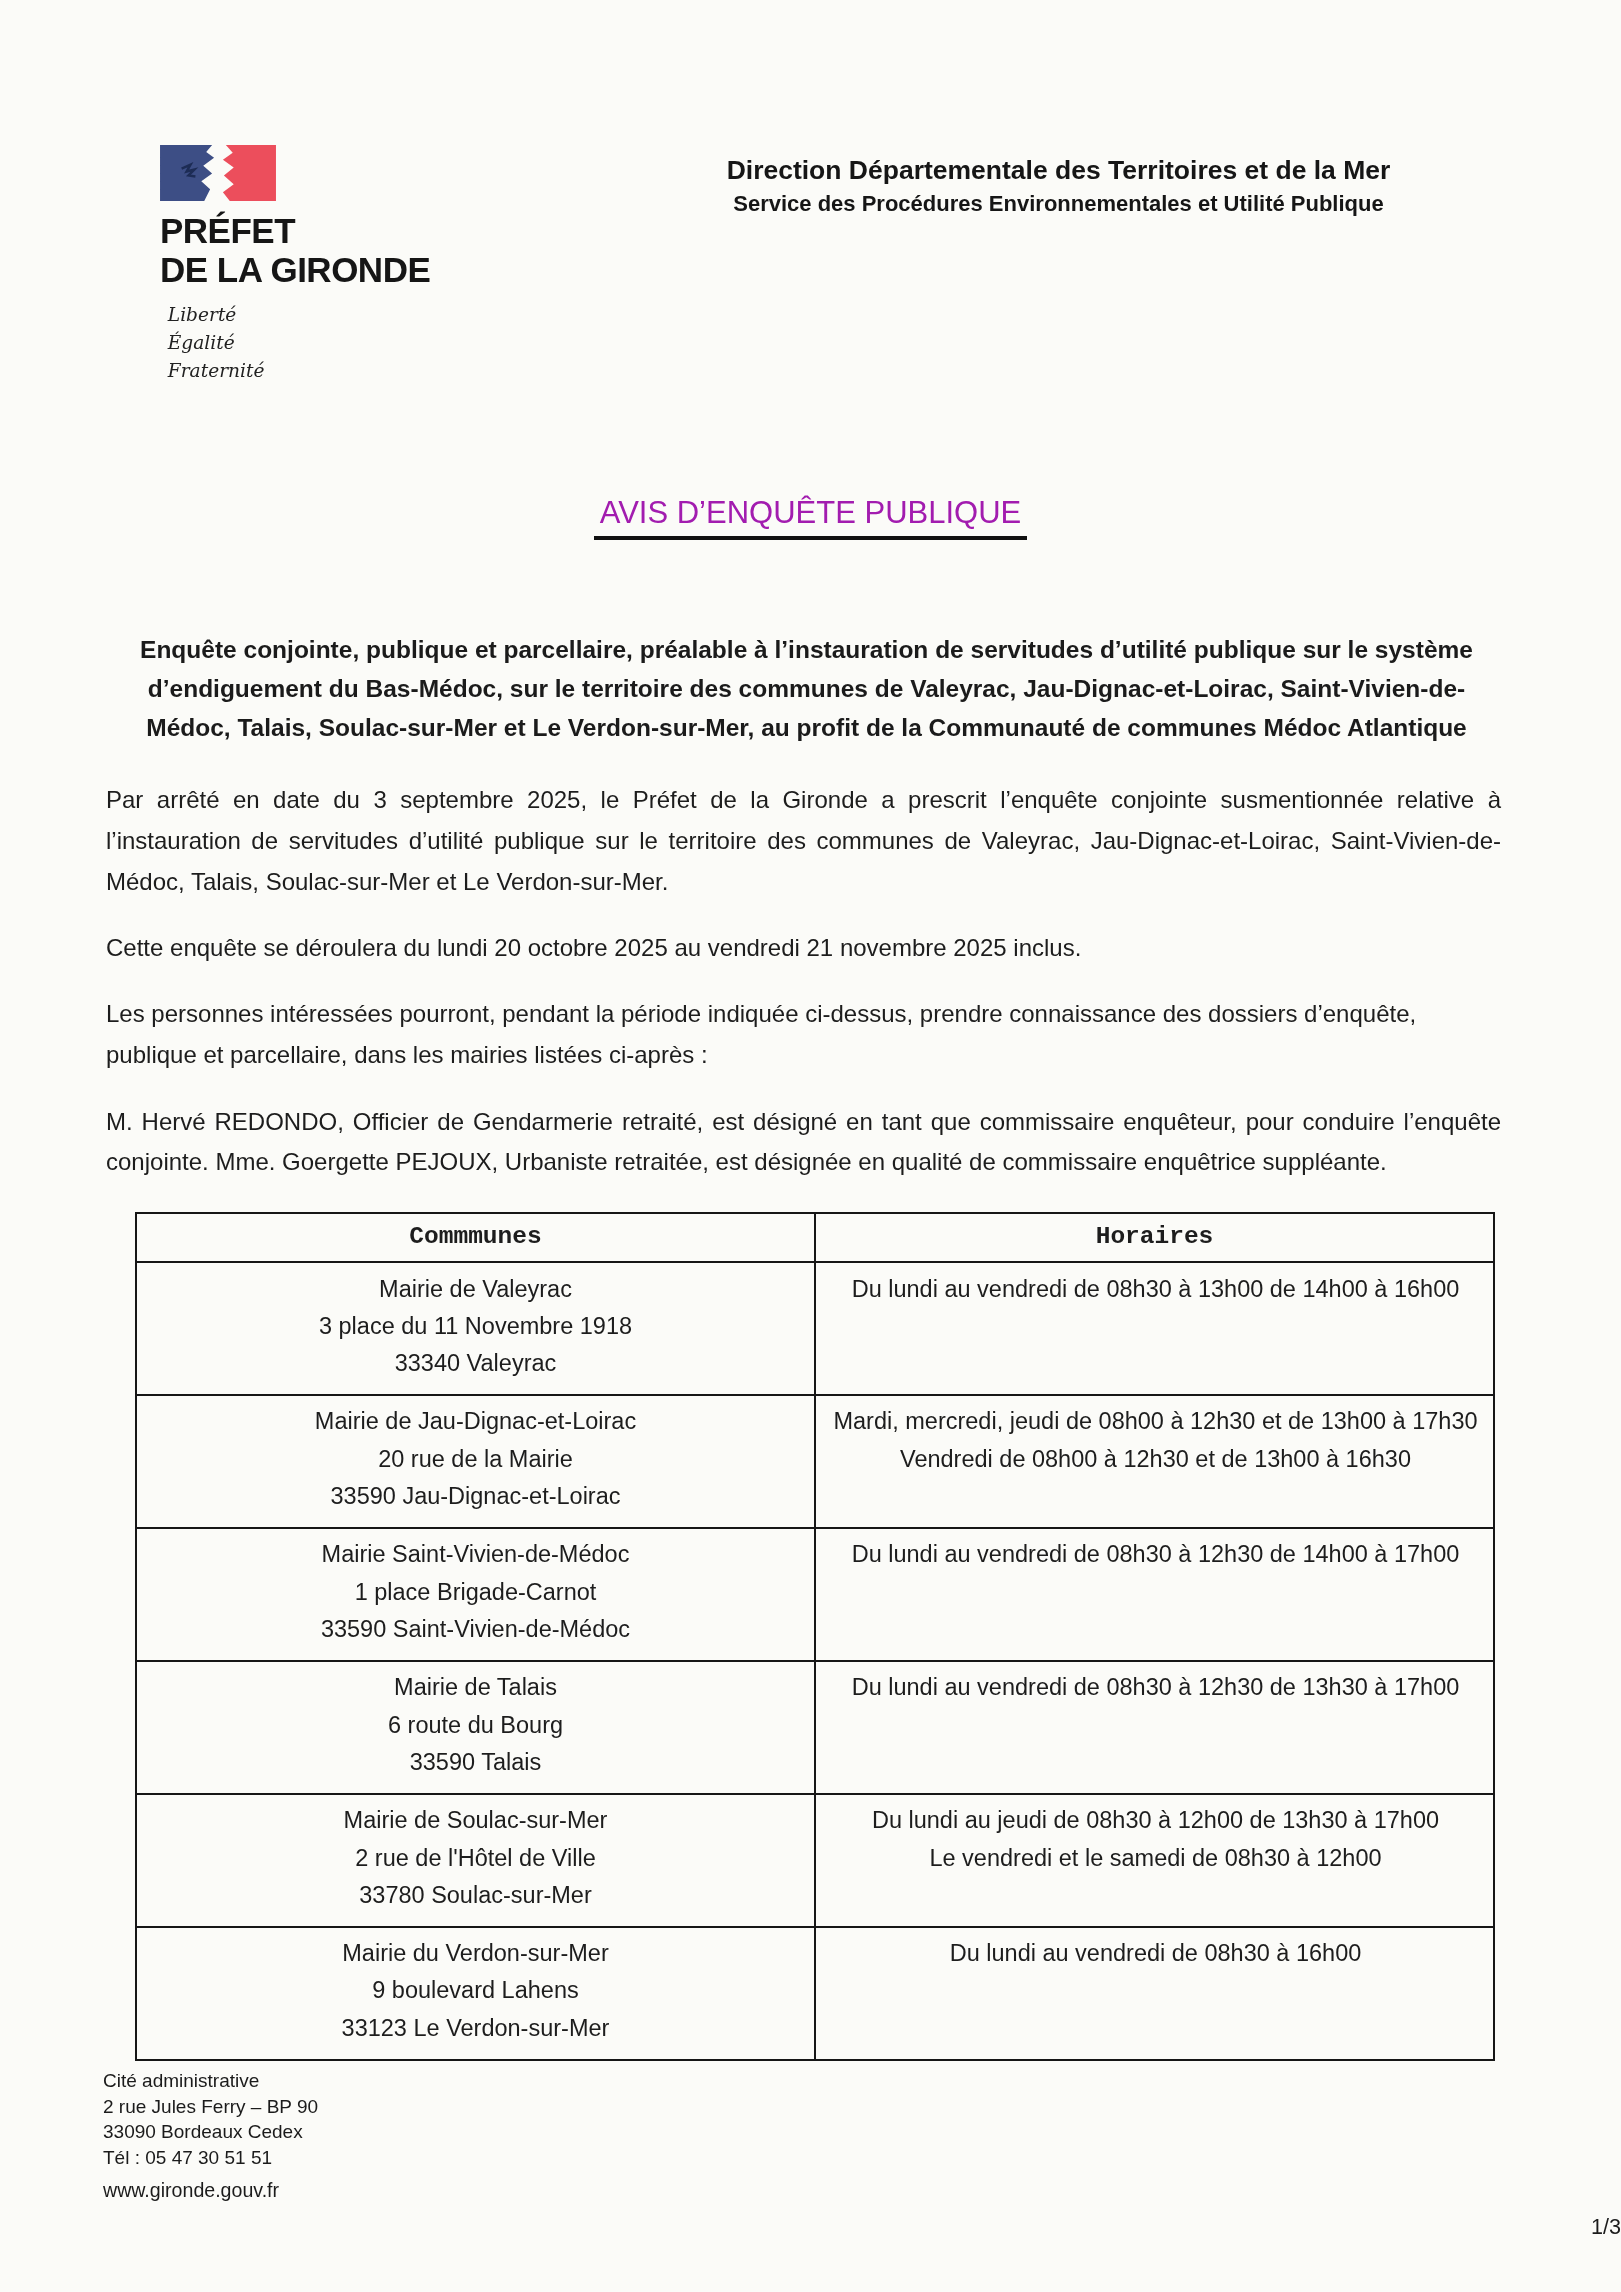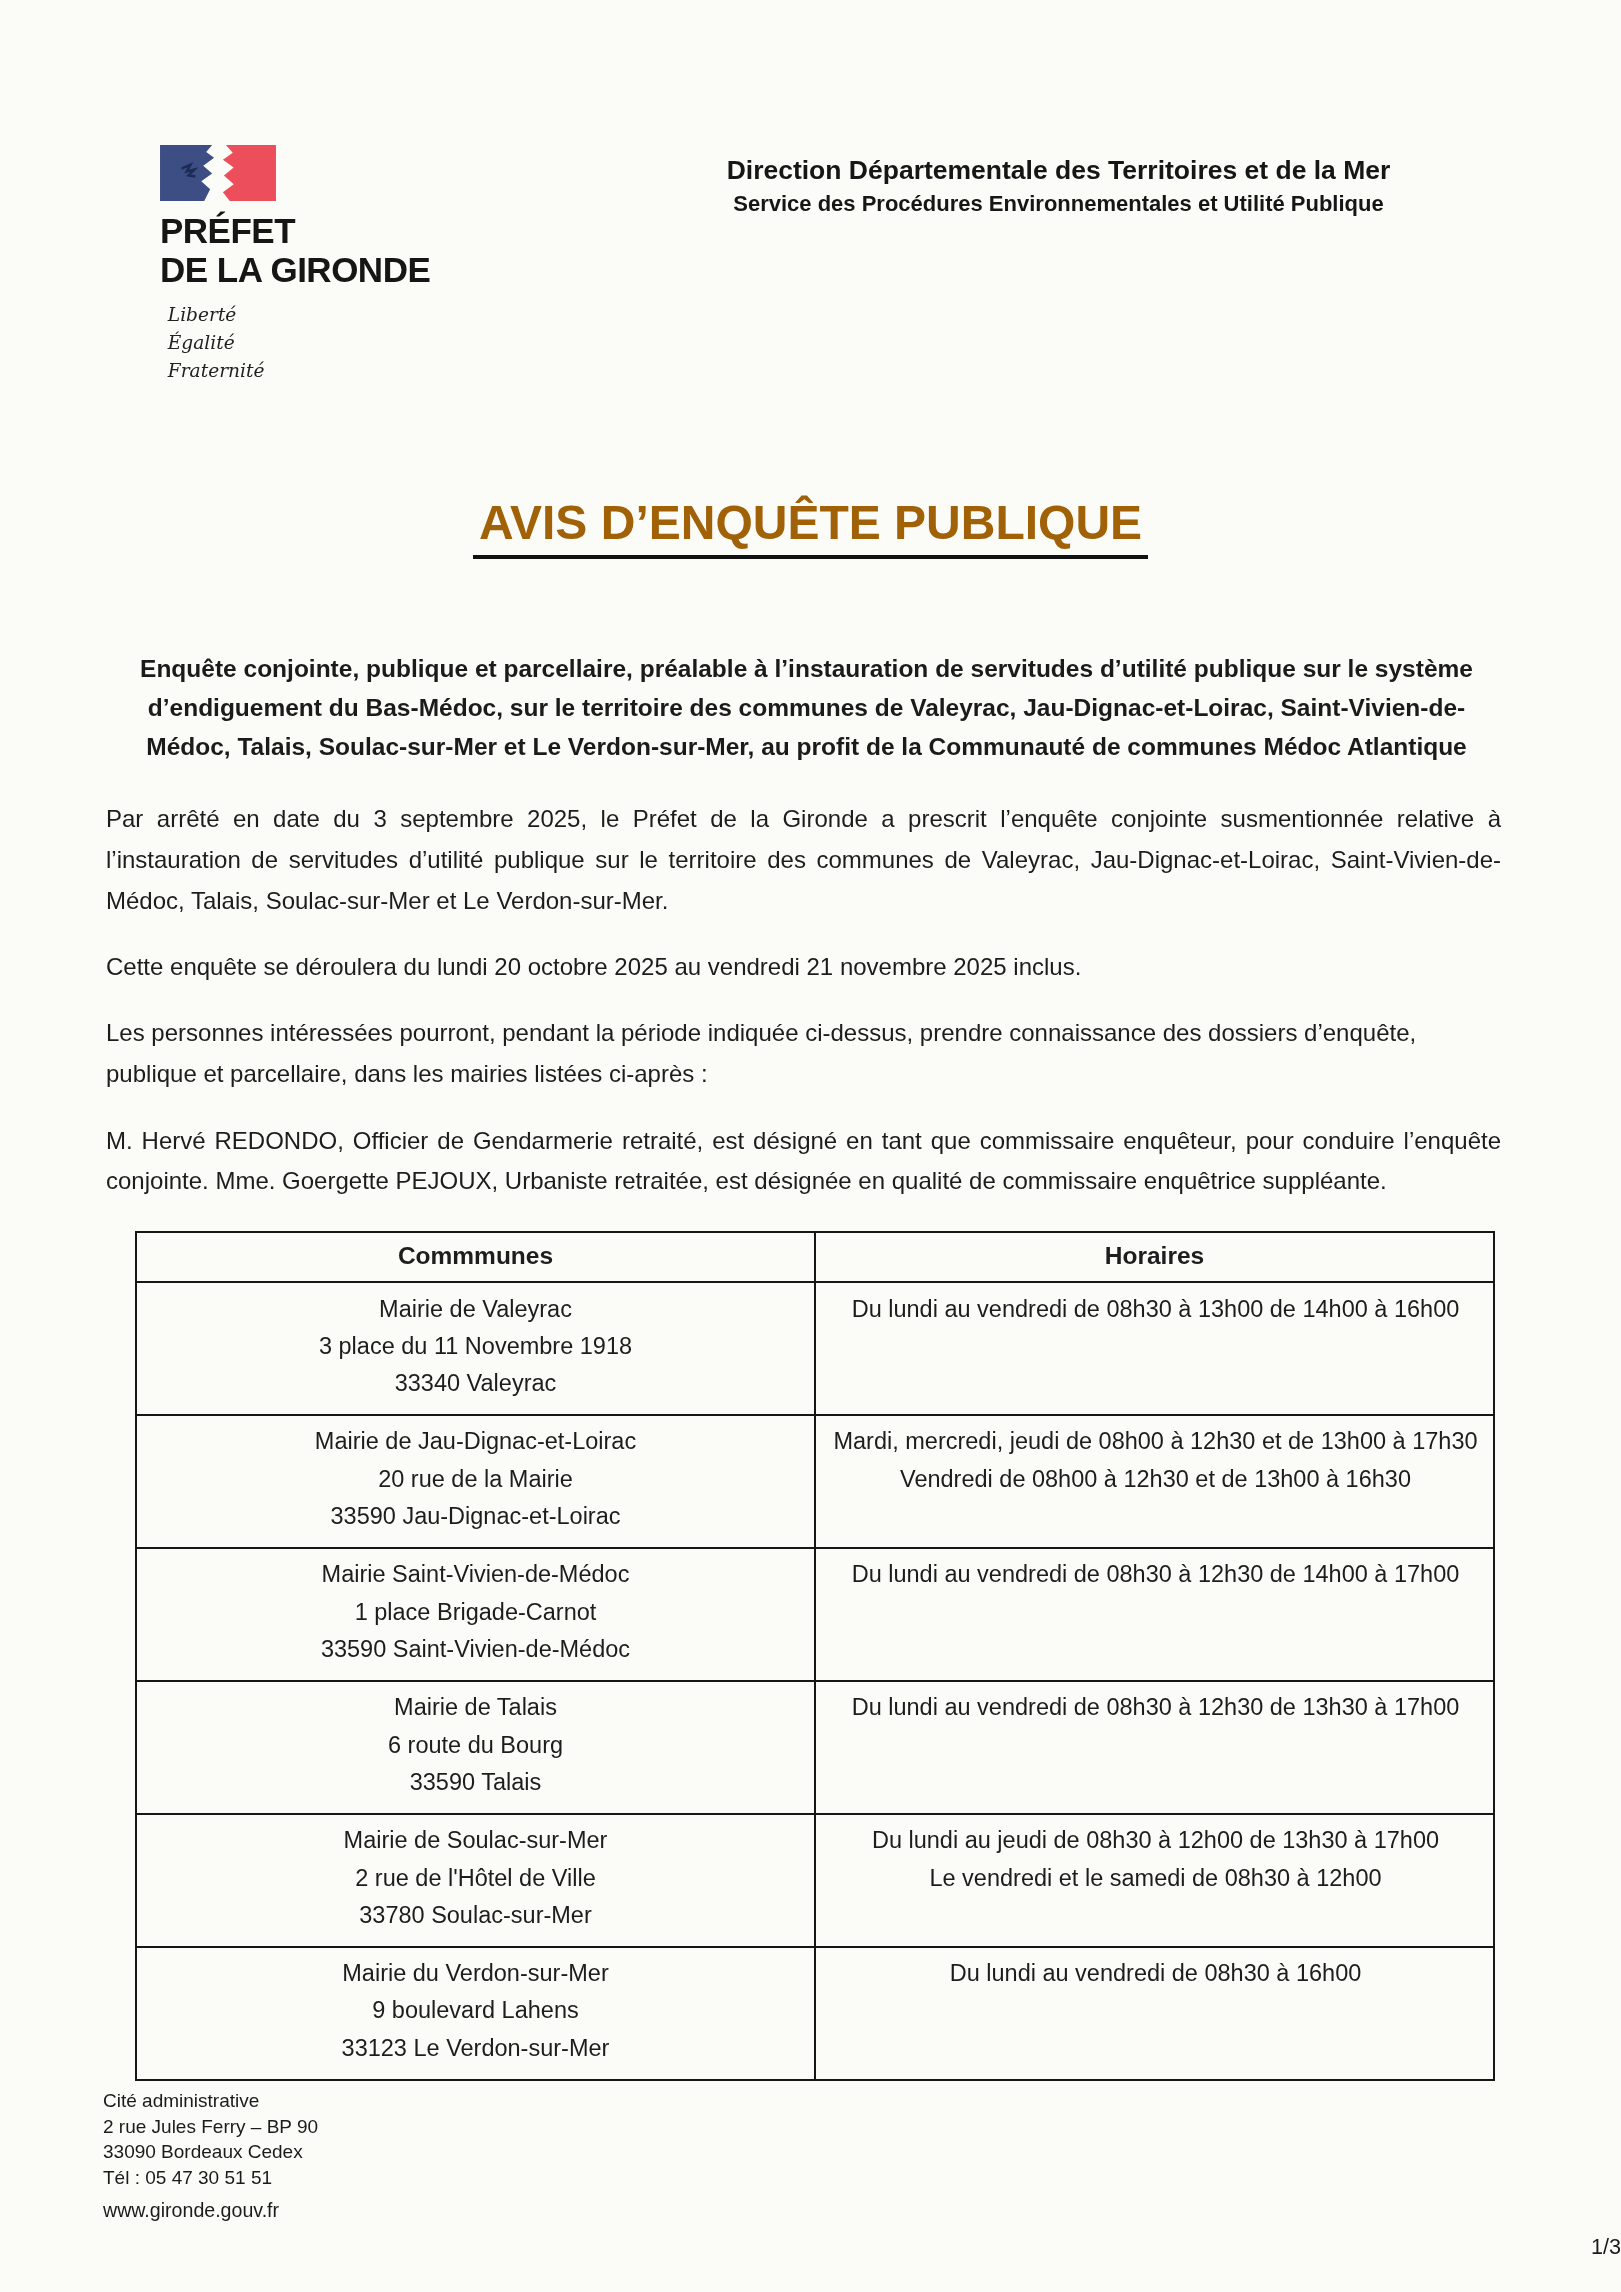--- a/index.html
+++ b/index.html
@@ -31,21 +31,21 @@
     position:absolute; left:588px; top:155px; width:941px;
     text-align:center; color:#161616;
   }
   .direction-line { font-size:26.5px; font-weight:700; }
   .service-line  { font-size:22px; font-weight:700; margin-top:4.9px; }
 
   
   .title-wrap { text-align:center; margin:9.8px 0 90px 0; }
   .doc-title {
     display:inline-block;
-    font-size:48px; font-weight:700; color:#a16207;
+    font-size:31px; font-weight:400; color:#a21caf;
     border-bottom:4.9px solid #111;
     padding:0 5.9px 4.9px 5.9px;
     letter-spacing:0;
   }
 
   
   .intro {
     margin:0 118px 33px 110px;
     text-align:center;
     font-size:24.5px; font-weight:700; line-height:1.6; color:#1b1b1b;
@@ -65,20 +65,21 @@
   }
   table.schedule th, table.schedule td {
     border:2px solid #161616;
     font-size:23.5px;
   }
   table.schedule th {
     font-weight:700; text-align:center;
     padding:8.8px 5.9px 10.8px 5.9px;
     border-bottom-width:2.9px;
     font-size:24.5px;
+    font-family:Liberation Mono, monospace;
   }
   td.col-commune {
     width:683px; text-align:center; vertical-align:top;
     padding:7.8px 11.8px 11.8px 11.8px; line-height:1.58;
   }
   td.col-horaires {
     width:677px; text-align:center; vertical-align:top;
     padding:7.8px 9.8px 11.8px 11.8px; line-height:1.58;
   }
 

